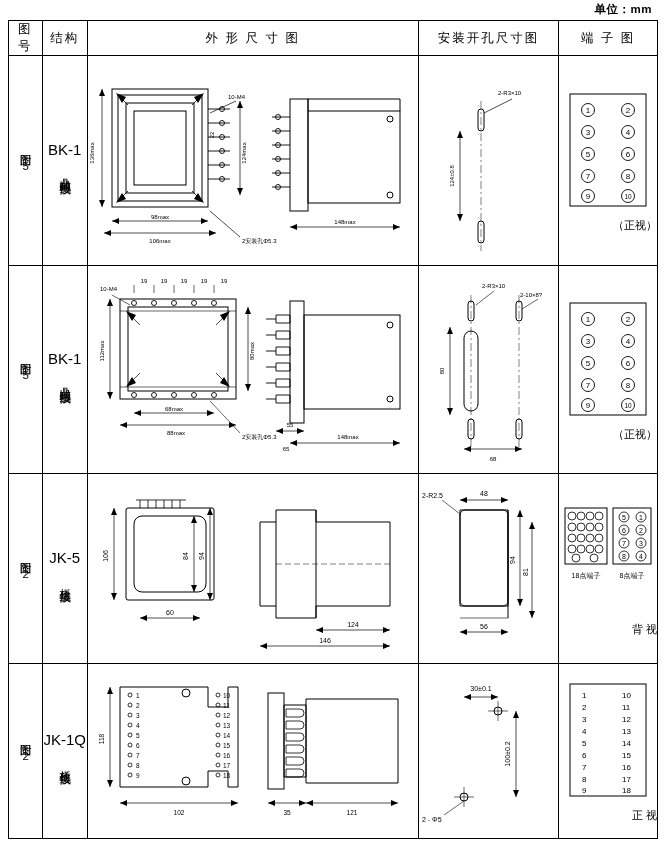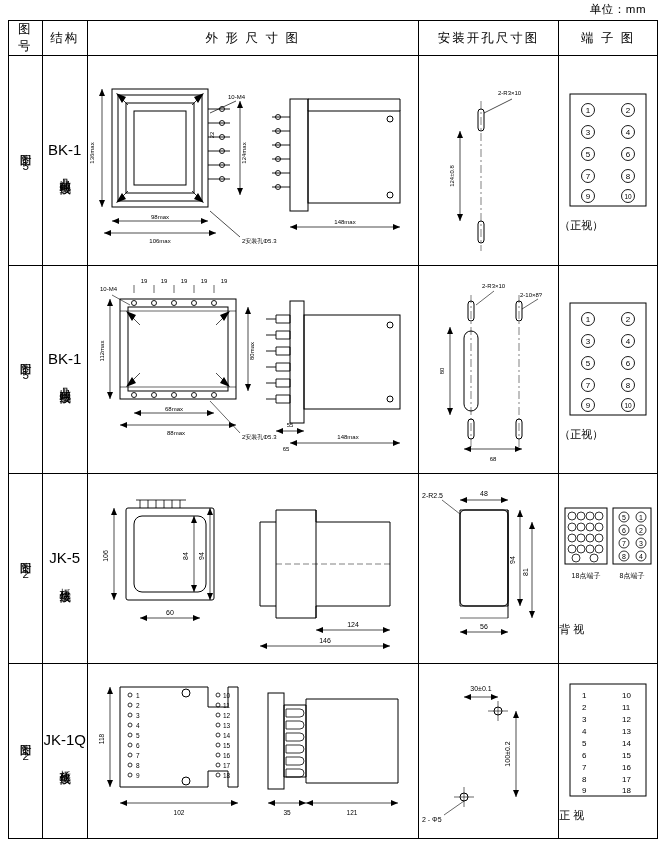--- a/index.html
+++ b/index.html
@@ -1,30 +1,30 @@
 <!DOCTYPE html>
 <html><head>
 <meta charset="utf-8">
 <style>
   html,body{margin:0;padding:0;background:#ffffff;}
   body{width:666px;height:847px;font-family:"Liberation Sans","DejaVu Sans",sans-serif;color:#000;}
   #page{position:relative;width:666px;height:847px;box-sizing:border-box;}
-  .unit{position:absolute;right:20px;top:2px;font-size:11.5px;letter-spacing:.5px;}
+  .unit{position:absolute;right:14px;top:2px;font-size:11.5px;letter-spacing:.5px;font-weight:bold;}
   table.main{position:absolute;left:8px;top:20px;border-collapse:collapse;width:650px;padding-left:10px;}
   table.main td,table.main th{border:1px solid #000;padding:0;vertical-align:middle;text-align:center;}
   .hdr{height:22px;font-size:12.5px;font-weight:normal;letter-spacing:2px;}
   .colno{width:34px;}
   .colstruct{width:46px;font-family:Liberation Mono, monospace;}
   .coloutline{width:330px;}
   .colmount{width:140px;}
   .colterm{width:98px;}
   .vtext{font-size:11.5px;line-height:13px;writing-mode:vertical-rl;text-orientation:upright;letter-spacing:1px;display:inline-block;}
   .struct{font-size:15px;line-height:14px;}
   svg{display:block;margin:0 auto;}
-  .cap{font-size:11px;text-align:left;margin-top:2px;}
+  .cap{font-size:11px;text-align:right;margin-top:2px;}
   .termcell{padding:6px 0 4px 0;}
 </style>
 </head>
 <body>
 
 <div id="page">
 
   <div class="unit">单位：mm</div>
 
   <table class="main">

